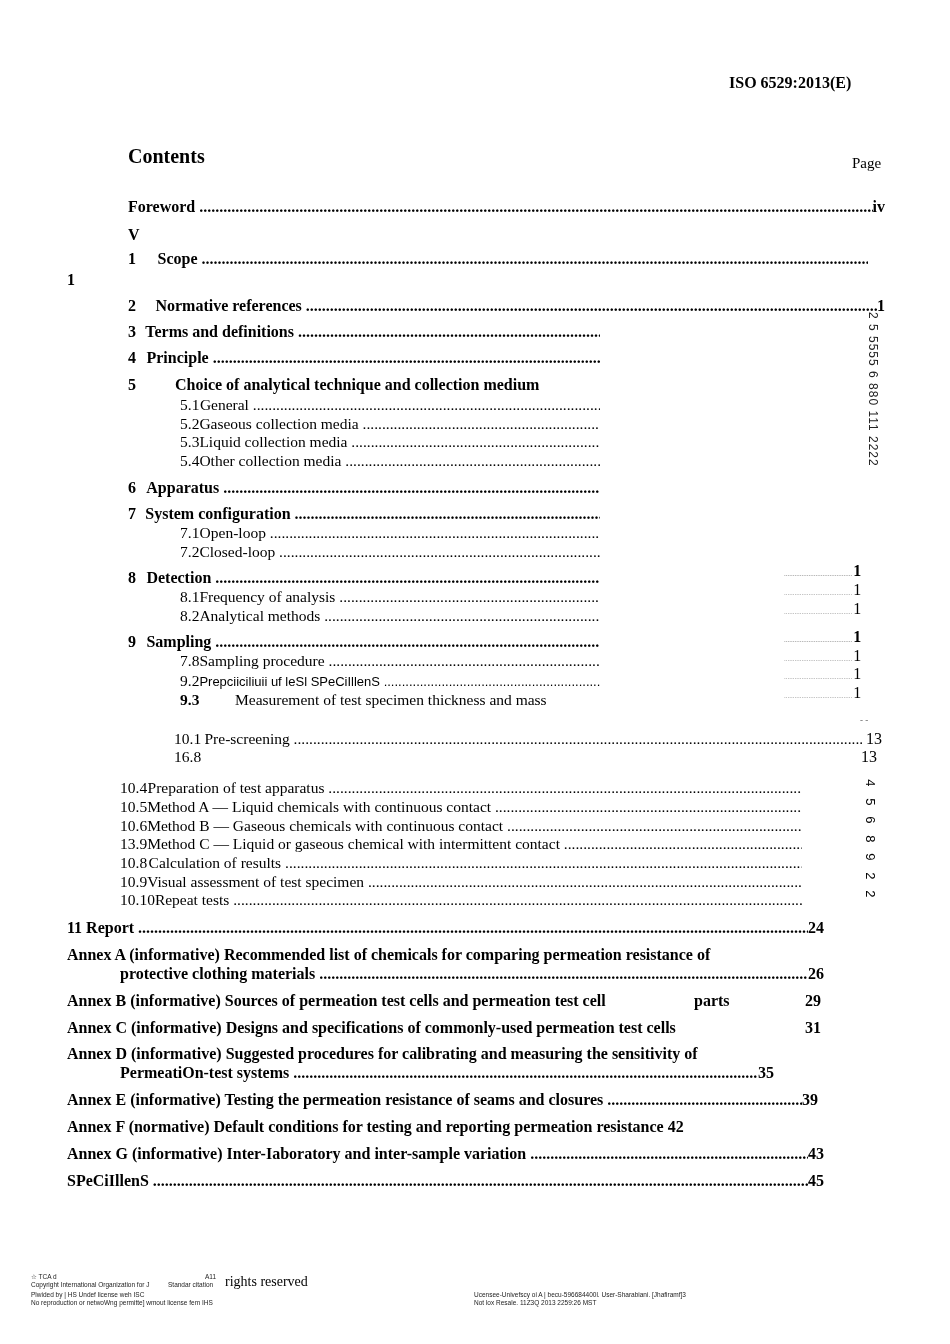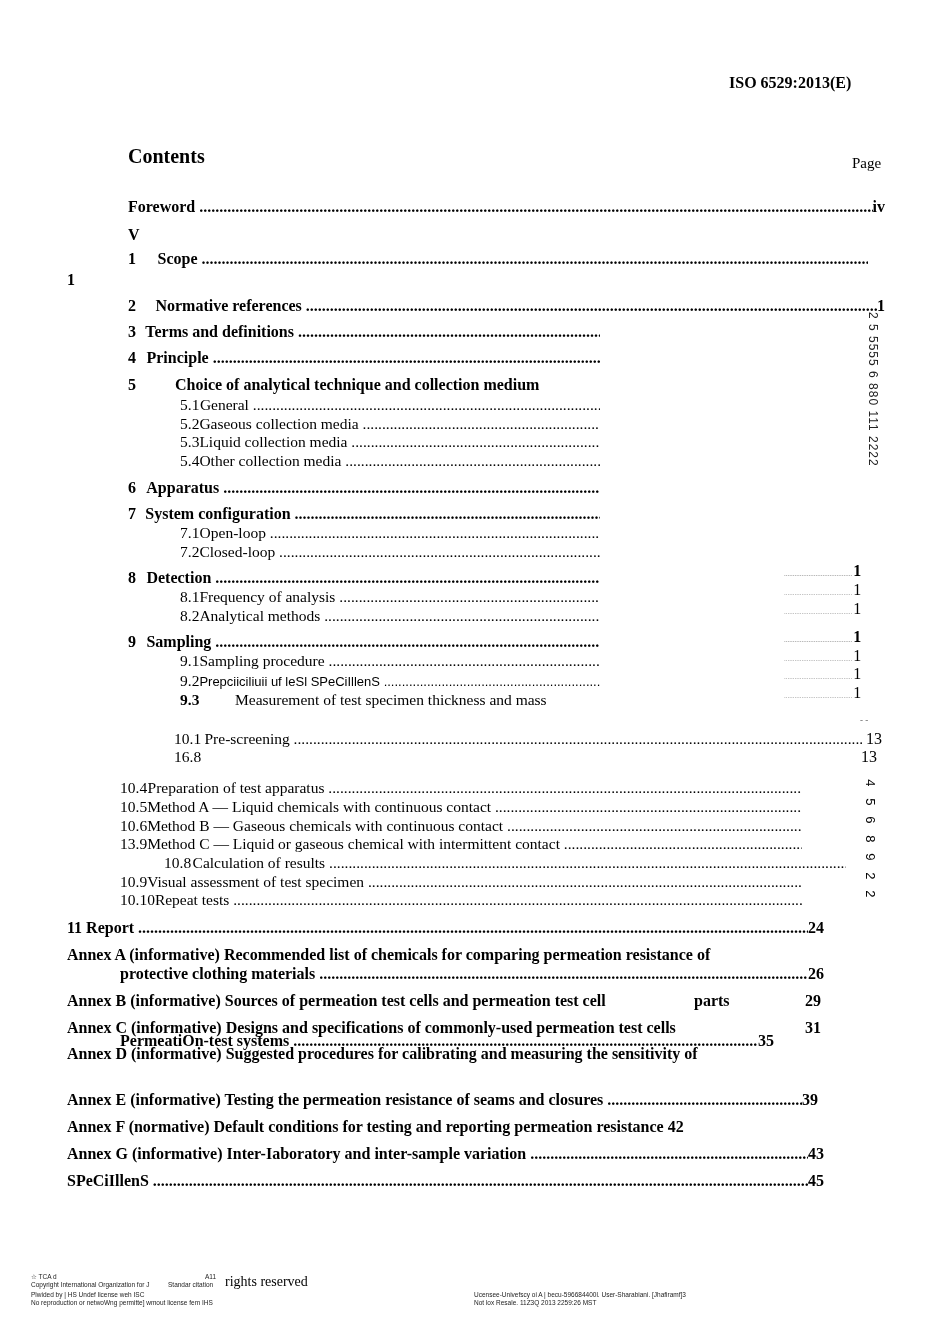--- a/index.html
+++ b/index.html
@@ -114,21 +114,21 @@
 <div class="row f15" style="left:180px; top:607px; width:420px;">
   <span class="num" style="width:55px;">8.2</span>
   <span class="lead"><span>Analytical methods</span></span>
 </div>
 
 <div class="row b f16" style="left:128px; top:633px; width:472px;">
   <span class="num" style="width:47px;">9</span>
   <span class="lead"><span>Sampling</span></span>
 </div>
 <div class="row f15" style="left:180px; top:652px; width:420px;">
-  <span class="num" style="width:55px;">9.1</span>
+  <span class="num" style="width:55px;">7.8</span>
   <span class="lead"><span>Sampling procedure</span></span>
 </div>
 <div class="row" style="left:180px; top:672px; width:420px; font-size:15.5px;">
   <span class="num" style="width:55px;">9.2</span>
   <span class="lead tiny"><span>Prepciiciliuii uf leSl SPeCiIllenS</span></span>
 </div>
 <div class="abs f15" style="left:180px; top:691px;">
   <span class="num" style="width:55px;font-weight:bold;">9.3</span><span>Measurement of test specimen thickness and mass</span>
 </div>
 
@@ -182,21 +182,21 @@
   <span class="lead"><span>Method A — Liquid chemicals with continuous contact</span></span>
 </div>
 <div class="row f15" style="left:120px; top:817px; width:682px;">
   <span class="num" style="width:52px;">10.6</span>
   <span class="lead"><span>Method B — Gaseous chemicals with continuous contact</span></span>
 </div>
 <div class="row f15" style="left:120px; top:835px; width:682px;">
   <span class="num" style="width:52px;">13.9</span>
   <span class="lead"><span>Method C — Liquid or gaseous chemical with intermittent contact</span></span>
 </div>
-<div class="row f15" style="left:120px; top:854px; width:682px;margin-left:44px;">
+<div class="row f15" style="left:120px; top:854px; width:682px;">
   <span class="num" style="width:52px;">10.8</span>
   <span class="lead"><span>Calculation of results</span></span>
 </div>
 <div class="row f15" style="left:120px; top:873px; width:682px;">
   <span class="num" style="width:52px;">10.9</span>
   <span class="lead"><span>Visual assessment of test specimen</span></span>
 </div>
 <div class="row f15" style="left:120px; top:891px; width:682px;">
   <span class="num" style="width:55px;">10.10</span>
   <span class="lead"><span>Repeat tests</span></span>
@@ -232,21 +232,21 @@
 <div class="abs b f16" style="left:805px; top:992px;">29</div>
 
 <div class="abs b f16" style="left:67px; top:1019px;">
   <span>Annex C (informative) Designs and specifications of commonly-used permeation test cells</span>
 </div>
 <div class="abs b f16" style="left:805px; top:1019px;">31</div>
 
 <div class="abs b f16" style="left:67px; top:1045px;">
   <span>Annex D (informative) Suggested procedures for calibrating and measuring the sensitivity of</span>
 </div>
-<div class="row b f16" style="left:120px; top:1032px; width:654px;align-items:center;">
+<div class="row b f16" style="left:120px; top:1064px; width:654px;align-items:center;">
   <span class="lead"><span>PermeatiOn-test systems</span></span>
   <span class="pg">35</span>
 </div>
 
 <div class="row b f16" style="left:67px; top:1091px; width:751px;">
   <span class="lead"><span>Annex E (informative) Testing the permeation resistance of seams and closures</span></span>
   <span class="pg">39</span>
 </div>
 
 <div class="abs b f16" style="left:67px; top:1118px;">

